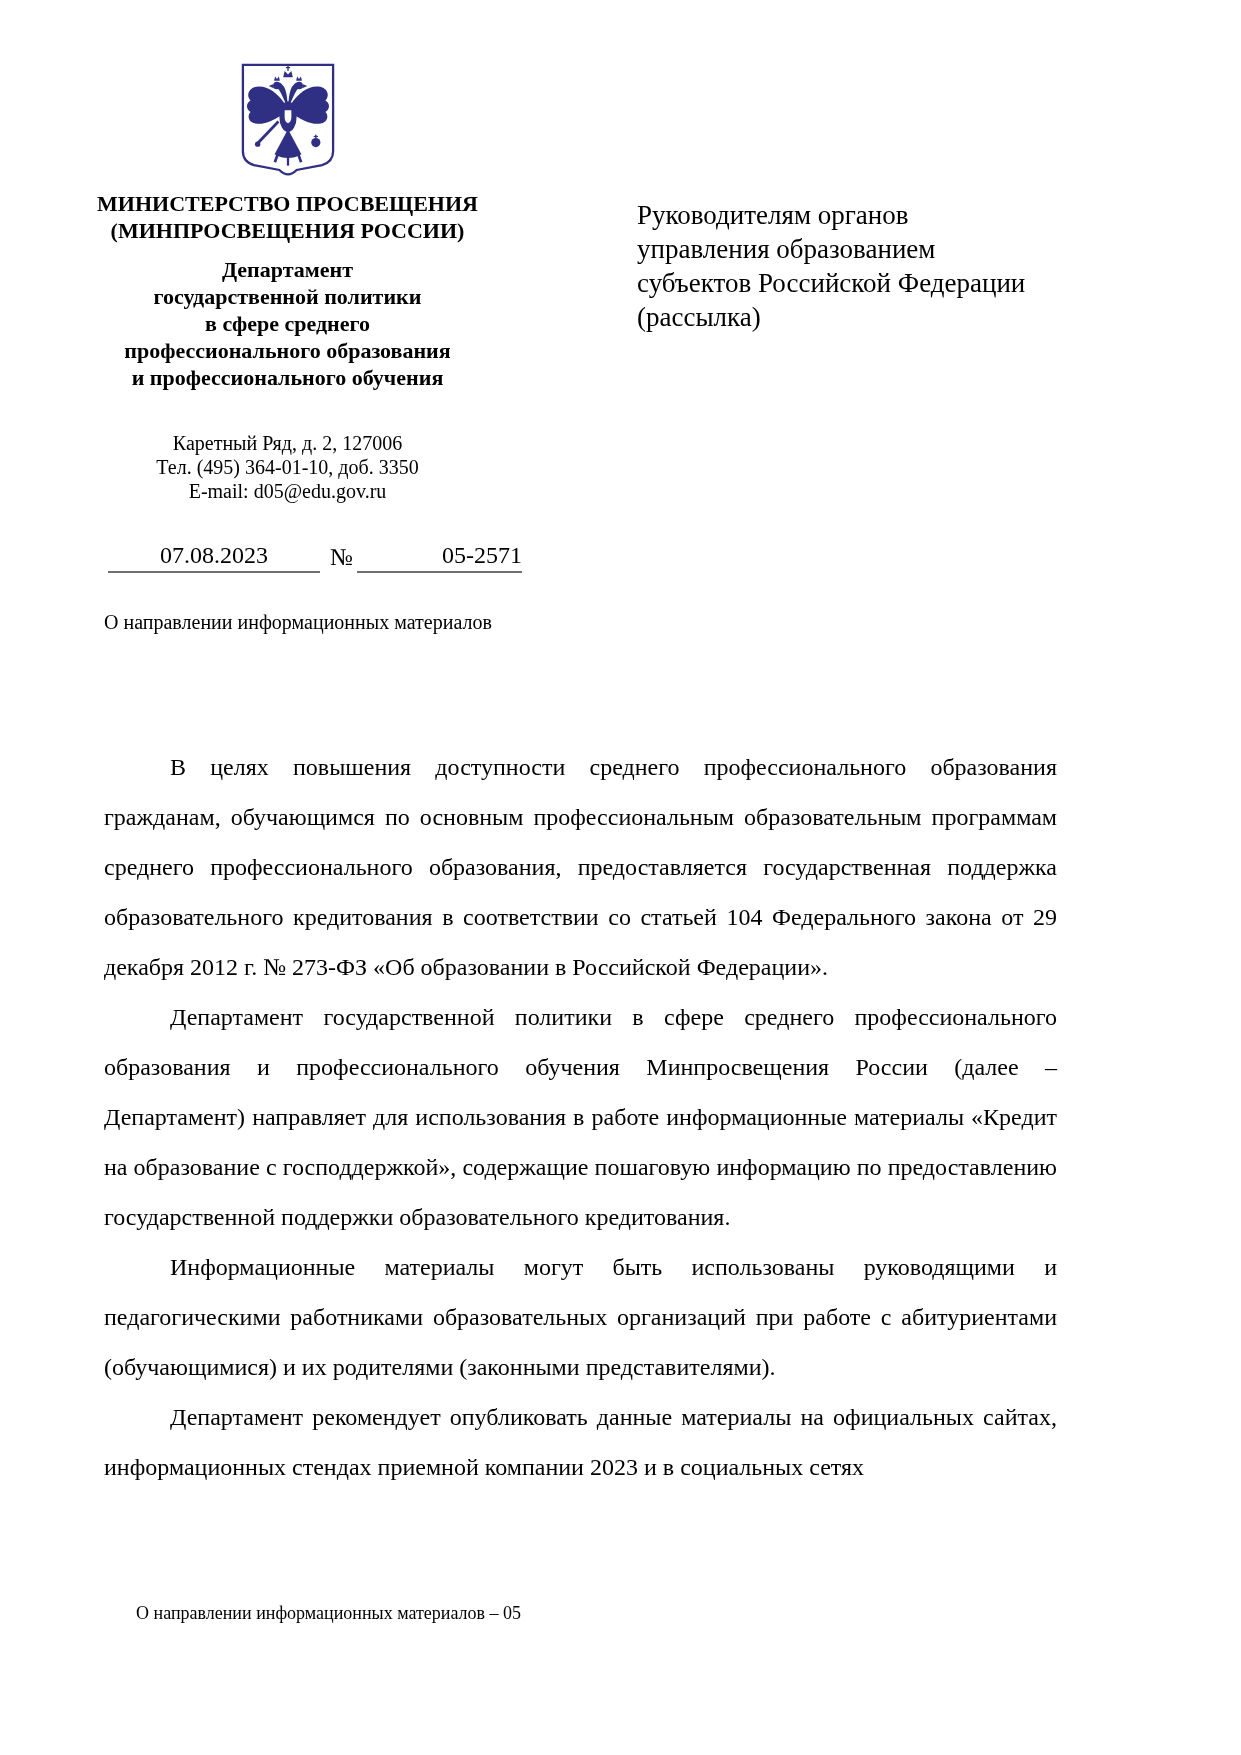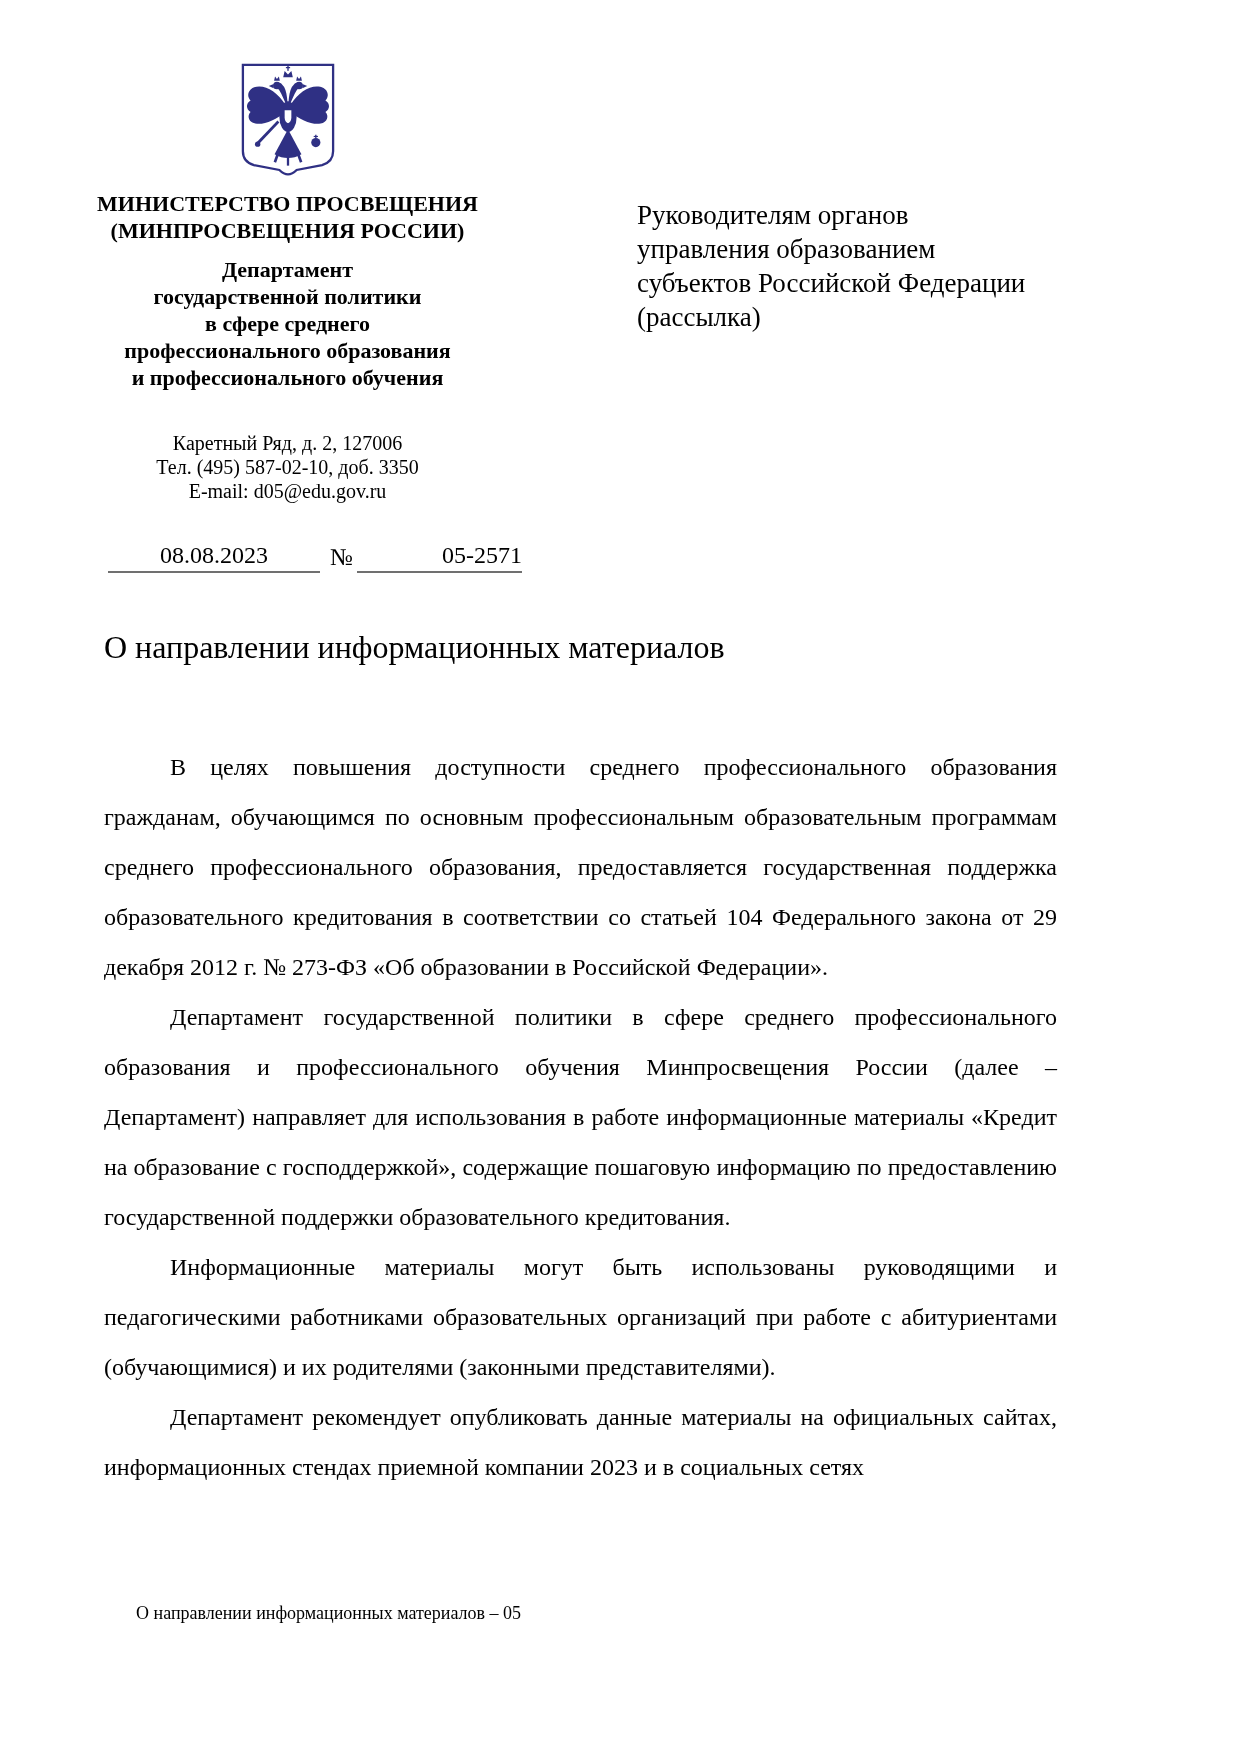--- a/index.html
+++ b/index.html
@@ -41,22 +41,22 @@
   .seg-num { flex:1 1 auto; text-align:right; padding-left:6px; }
 
   
   .addressee {
     position:absolute; left:637px; top:198px; width:402px;
     font-size:27px; line-height:34px;
   }
 
   
   .subject {
-    position:absolute; left:104px; top:630px; width:800px;
-    font-size:32px; line-height:34px;
+    position:absolute; left:104px; top:605px; width:800px;
+    font-size:20px; line-height:34px;
   }
 
   
   .body-text {
     position:absolute; left:104px; top:742px; width:953px;
     font-size:24px; line-height:50px;
     text-align:justify;
   }
   .body-text p { margin:0; text-indent:66px; }
 
@@ -123,26 +123,26 @@
     <div class="department">
       <div>Департамент</div>
       <div>государственной политики</div>
       <div>в сфере среднего</div>
       <div>профессионального образования</div>
       <div>и профессионального обучения</div>
     </div>
 
     <div class="address">
       <div>Каретный Ряд, д. 2, 127006</div>
-      <div>Тел. (495) 587-02-10, доб. 3350</div>
+      <div>Тел. (495) 364-01-10, доб. 3350</div>
       <div>E-mail: d05@edu.gov.ru</div>
     </div>
 
     <div class="date-row">
-      <span class="seg seg-date">08.08.2023</span>
+      <span class="seg seg-date">07.08.2023</span>
       <span class="num-sign">№</span>
       <span class="seg seg-num">05-2571</span>
     </div>
   </div>
 
   <div class="addressee">Руководителям органов управления образованием субъектов Российской Федерации (рассылка)</div>
 
   <div class="subject">О направлении информационных материалов</div>
 
   <div class="body-text">

